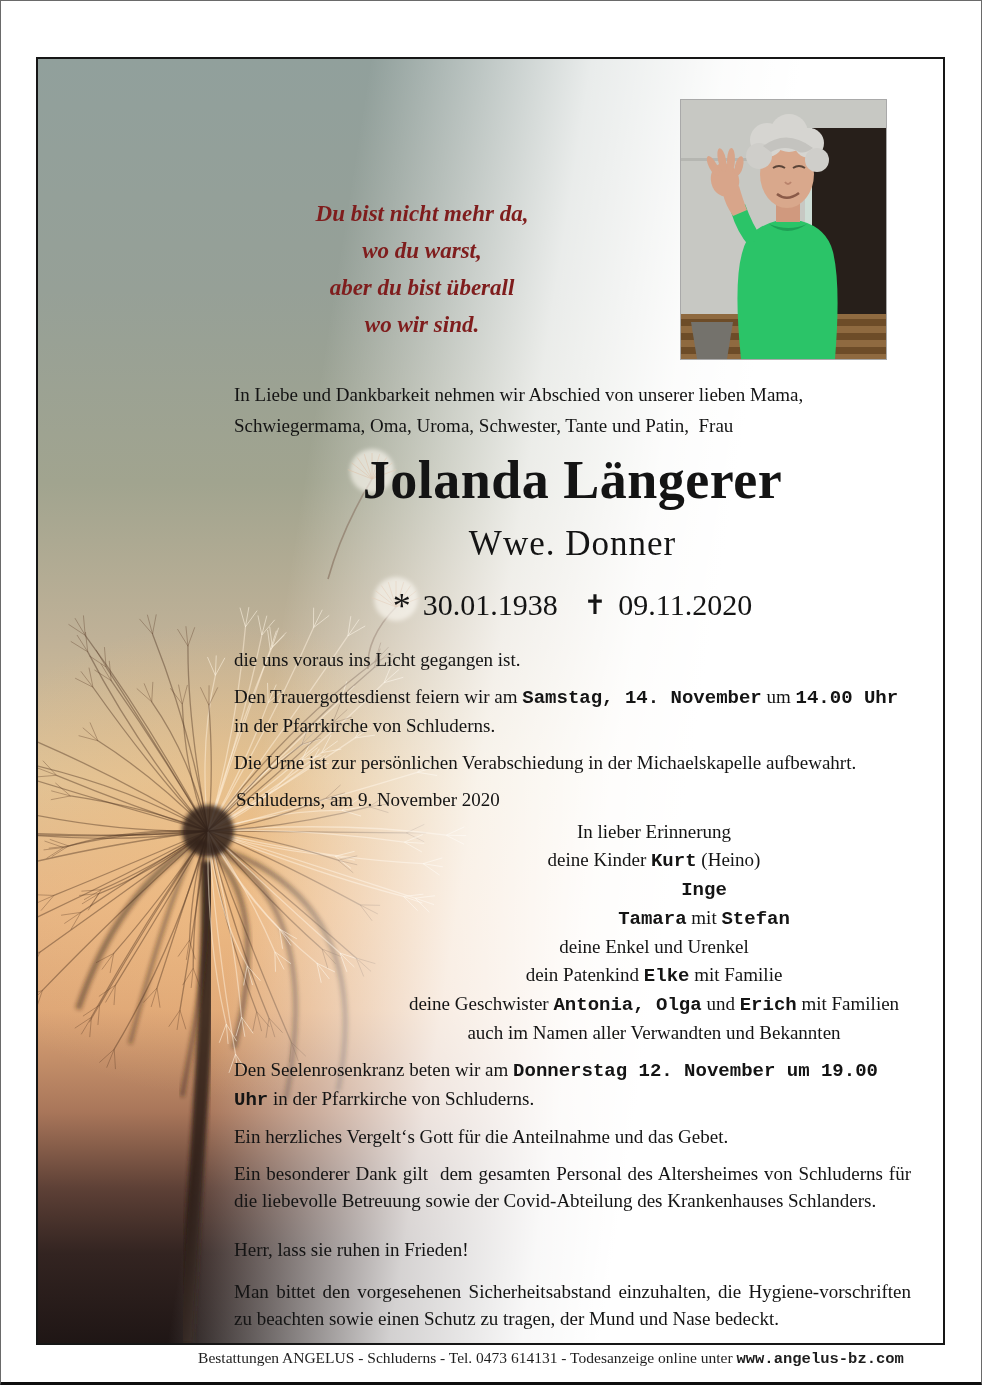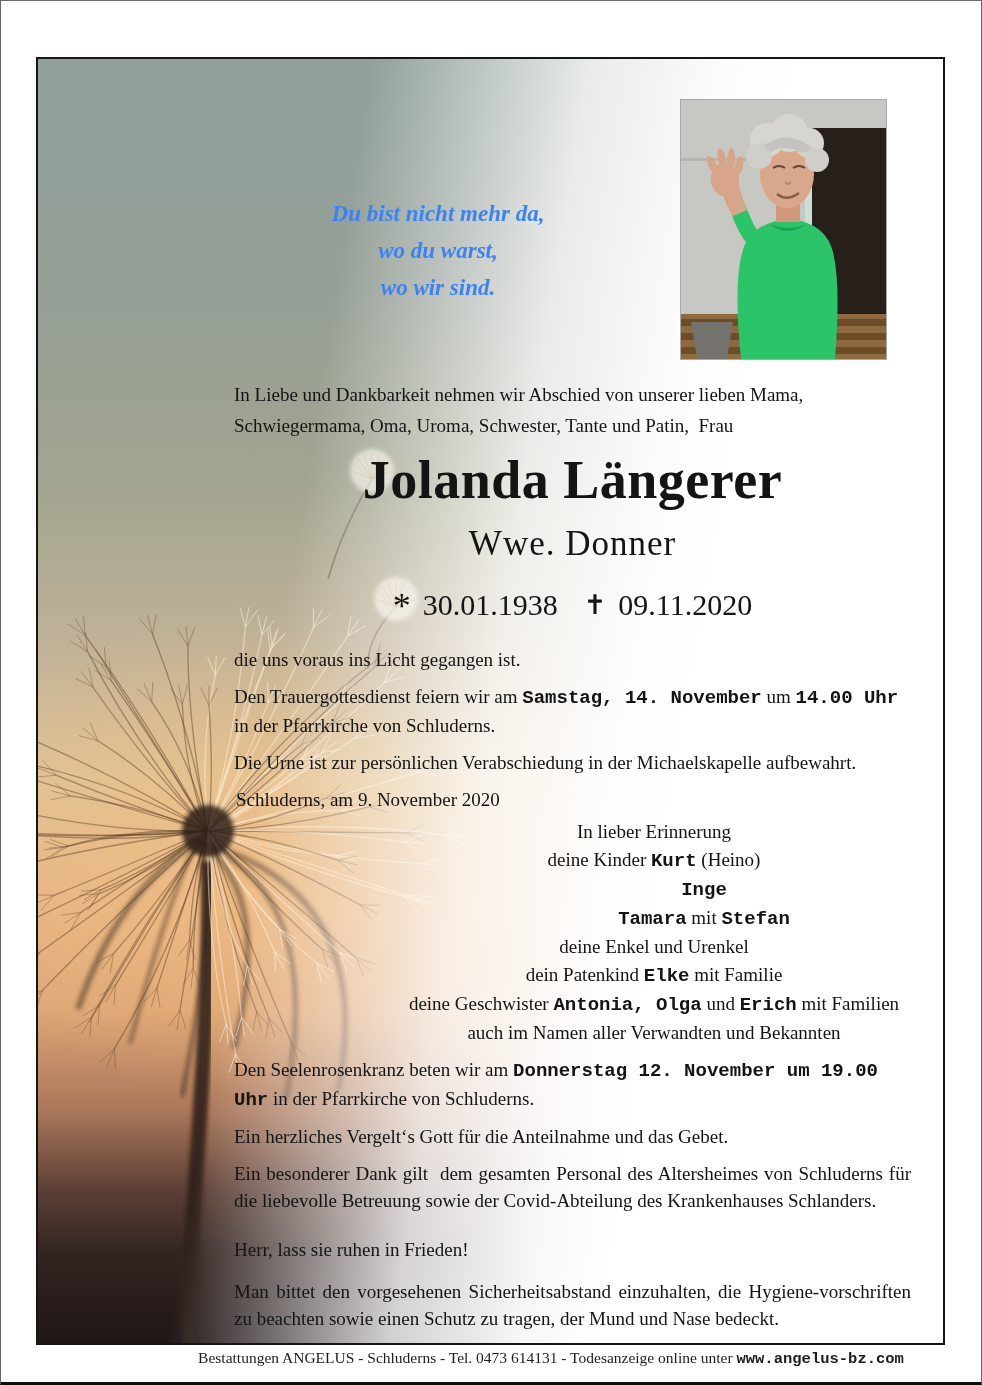--- a/index.html
+++ b/index.html
@@ -26,23 +26,23 @@
   .white-fade{
     position:absolute;inset:0;
     background:linear-gradient(99deg,
       rgba(255,255,255,0) 30%, rgba(255,255,255,.8) 50%,
       rgba(255,255,255,.97) 62%, #fff 69%);
   }
   .content{position:absolute;inset:0;padding:320px 32px 0 196px;box-sizing:border-box;}
   .b{font-weight:bold;font-family:Liberation Mono, monospace;}
 
   .poem{
-    position:absolute;left:160px;top:136px;width:480px;
+    position:absolute;left:144px;top:136px;width:480px;
     text-align:center;font-style:italic;font-weight:600;
-    font-size:23px;line-height:37px;color:#3b82f6;z-index:3;
+    font-size:23px;line-height:37px;color:#7f1d1d;z-index:3;
   }
   .photo{
     position:absolute;top:40px;right:56px;width:207px;height:261px;
     z-index:3;border:1px solid #a9a9a9;box-sizing:border-box;background:#c7c8c3;
   }
   .photo svg{display:block;}
 
   .intro{font-size:19px;line-height:31px;}
   .name{font-size:54px;line-height:62px;font-weight:bold;text-align:center;margin-top:8px;letter-spacing:.5px;}
   .wwe{font-size:35px;line-height:42px;text-align:center;margin-top:12px;letter-spacing:1px;}
@@ -443,20 +443,21 @@
         <line x1="358" y1="548" x2="365.6835253731948" y2="523.1612512827343" stroke="rgba(214,180,150,.6)" stroke-width="1"></line>
         <line x1="358" y1="548" x2="372.68070430827095" y2="526.5412740123484" stroke="rgba(214,180,150,.6)" stroke-width="1"></line>
         <line x1="358" y1="548" x2="378.36649965031455" y2="531.8381408249627" stroke="rgba(214,180,150,.6)" stroke-width="1"></line>
         <line x1="358" y1="548" x2="382.2330162351479" y2="538.5786983836065" stroke="rgba(214,180,150,.6)" stroke-width="1"></line>
       </svg>
     <div class="white-fade"></div>
 
     <div class="poem">
       <div>Du bist nicht mehr da,</div>
       <div>wo du warst,</div>
+      <div>aber du bist überall</div>
       <div>wo wir sind.</div>
     </div>
 
     <div class="photo">
       <svg width="205" height="259" viewBox="0 0 205 259">
         <rect x="0" y="0" width="205" height="259" fill="#c7c8c3"></rect>
         <rect x="0" y="58" width="205" height="3" fill="#b5b6b1"></rect>
         <rect x="124" y="28" width="7" height="195" fill="#cfe0d8" opacity=".85"></rect>
         <rect x="131" y="28" width="74" height="195" fill="#271f1a"></rect>
         <rect x="0" y="214" width="205" height="45" fill="#8f6a40"></rect>

